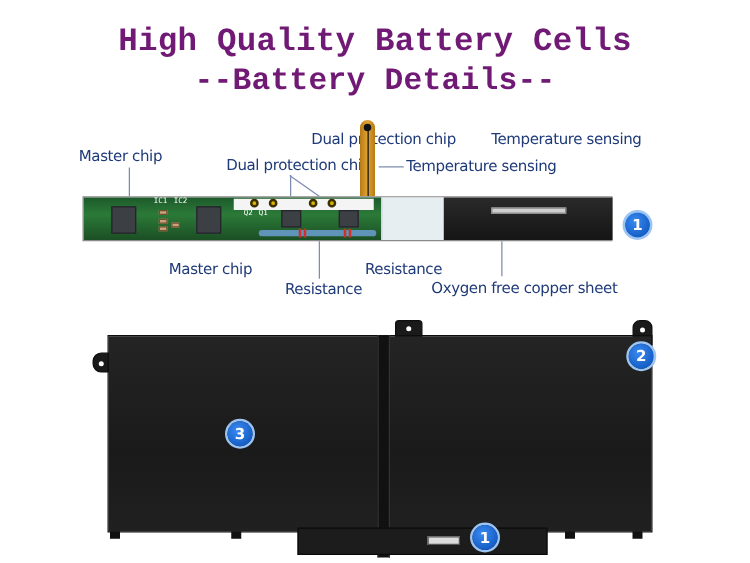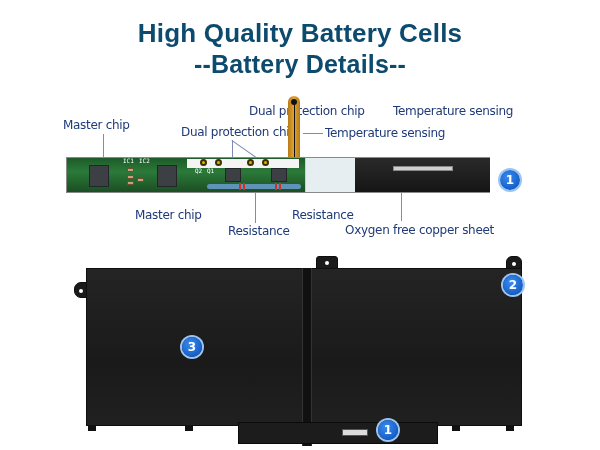--- a/index.html
+++ b/index.html
@@ -1,21 +1,21 @@
 <!DOCTYPE html>
 <html><head>
   <meta charset="utf-8">
   <style>
     * { box-sizing: border-box; margin: 0; padding: 0; }
     html, body { width: 600px; height: 450px; background: #ffffff; overflow: hidden; }
     body { position: relative; font-family: "DejaVu Sans", sans-serif; }
 
     .title {
       position: absolute; left: 0; width: 600px; text-align: center;
-      font-family: Liberation Sans, sans-serif; font-weight: bold; color: #0c4a6e;
+      font-family: Liberation Mono, monospace; font-weight: bold; color: #701a75;
       letter-spacing: 0.2px;
     }
     .title.l1 { top: 18px; font-size: 26px; }
     .title.l2 { top: 50px; font-size: 25px; }
 
     .lbl {
       position: absolute; font-family: "DejaVu Sans", sans-serif; font-size: 12px;
       color: #1f3a78; white-space: nowrap; letter-spacing: -0.3px;
     }
     .line { position: absolute; background: #7d8cb0; }

